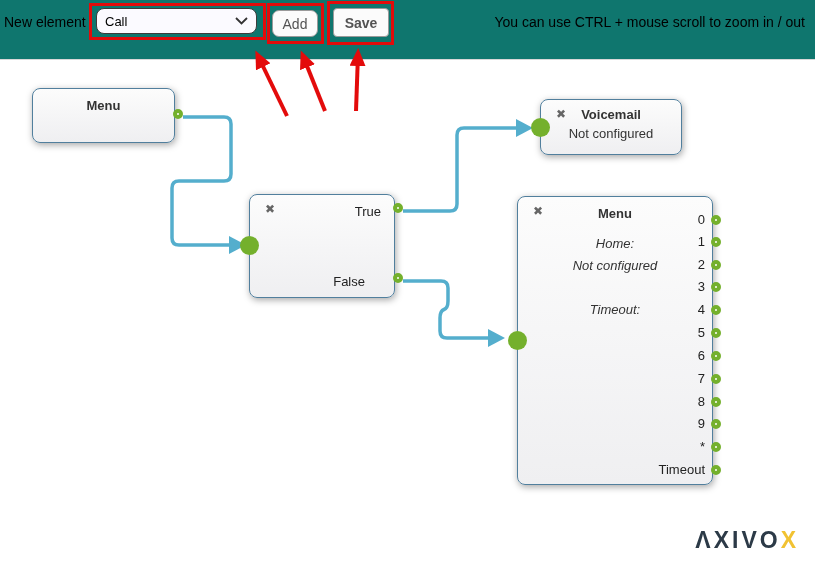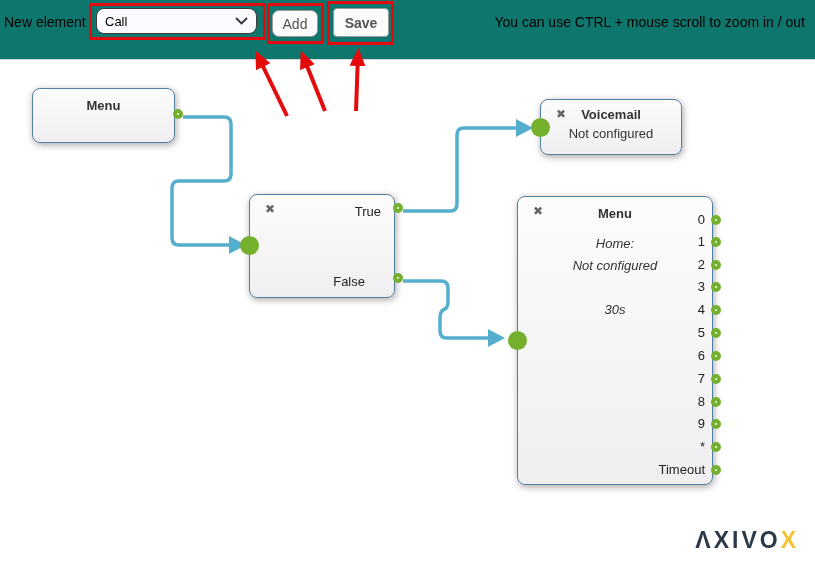--- a/index.html
+++ b/index.html
@@ -128,21 +128,21 @@
     <span class="dot" style="left:-10px; top:18px;"></span>
   </div>
 
   <div class="node" style="left:517px; top:196px; width:196px; height:289px;">
     <span class="close-x">✖</span>
     <div class="node-title" style="margin-top:9px;">Menu</div>
     <div class="menu-lines">
       <div class="menu-line node-text">Home:</div>
       <div class="menu-line node-text">Not configured</div>
       <div class="menu-line node-text"></div>
-      <div class="menu-line node-text">30s</div>
+      <div class="menu-line node-text">Timeout:</div>
     </div>
 
     <div class="out-port" style="top:15px;">
       <span class="io-label">0</span>
       <span class="ring"></span>
       </div>
     <div class="out-port" style="top:37px;">
       <span class="io-label">1</span>
       <span class="ring"></span>
       </div>

